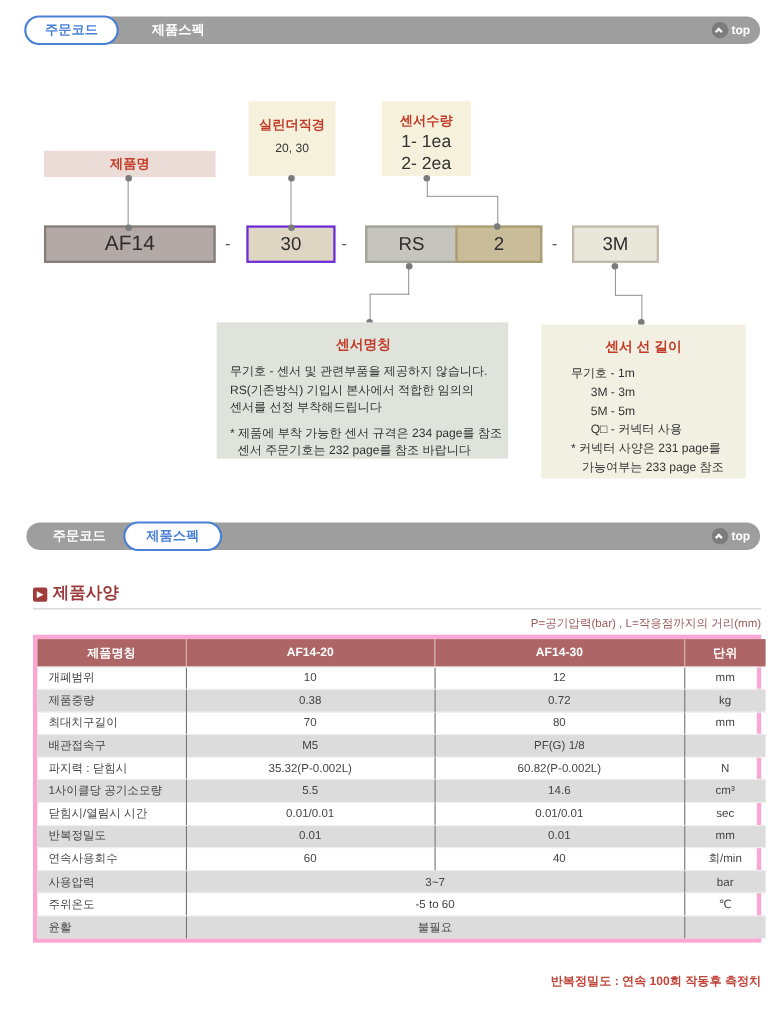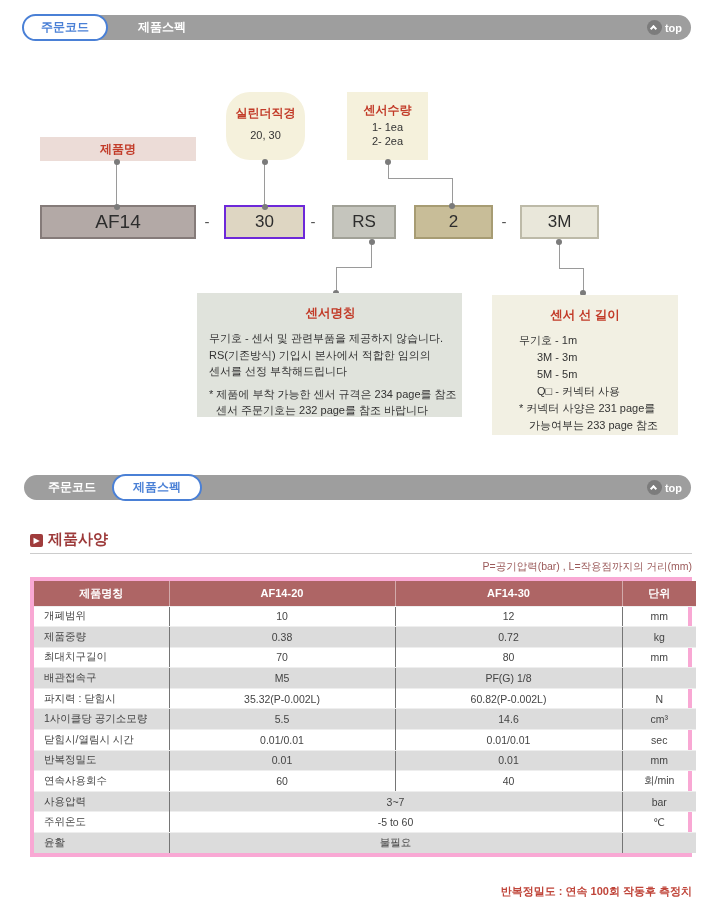--- a/index.html
+++ b/index.html
@@ -15,24 +15,24 @@
   .top-btn { position:absolute; right:9px; top:0; height:25px; display:flex; align-items:center; gap:3px; cursor:pointer; }
   .top-circle { width:15px; height:15px; border-radius:50%; background:#7c7c7c; position:relative; }
   .top-circle .chev { position:absolute; left:4px; top:6px; width:5px; height:5px; border-top:2px solid #fff; border-left:2px solid #fff; transform:rotate(45deg); }
   .top-btn .top-text { color:#fff; font-size:11px; font-weight:bold; }
 
   
   .note-box { position:absolute; text-align:center; }
   .note-title { color:#c23b28; font-size:12px; font-weight:bold; }
   .label-pink { position:absolute; left:40px; top:137px; width:156px; height:24px; background:#ecdcd7;
                 display:flex; align-items:center; justify-content:center; }
-  .box-cyl { left:226px; top:92px; width:79px; height:68px; background:#f5f1dc; padding-top:13px;border-radius:24px; }
+  .box-cyl { left:226px; top:92px; width:79px; height:68px; background:#f5f1dc; padding-top:13px; }
   .box-qty { left:347px; top:92px; width:81px; height:68px; background:#f5f1dc; padding-top:10px; }
   .note-box .small-val { color:#333; font-size:11px; margin-top:7px; }
-  .note-box .qty-line { color:#333; font-size:11px; margin-top:2px; }
+  .note-box .qty-line { color:#333; font-size:16px; margin-top:2px; }
 
   .code-box { position:absolute; top:205px; height:34px; display:flex; align-items:center; justify-content:center;
               font-size:17px; color:#2d2d2d; }
   .dash { position:absolute; top:212px; width:14px; height:20px; line-height:20px; text-align:center; color:#555; font-size:15px; }
 
   .big-note { position:absolute; font-size:11px; color:#333; }
   .big-note .note-title { display:block; text-align:center; margin-bottom:8px; font-size:12.5px; }
   .sensor-name-note { left:197px; top:293px; width:265px; height:124px; background:#e0e3dc; padding:12px 10px 0 12px; }
   .sensor-name-note .ln { white-space:nowrap; line-height:1.5; text-align:left; }
   .sensor-name-note .ln.gap { margin-top:6px; }
@@ -97,21 +97,21 @@
   <div class="note-box box-qty">
     <div class="note-title">센서수량</div>
     <div class="qty-line">1- 1ea</div>
     <div class="qty-line">2- 2ea</div>
   </div>
 
   <div class="code-box" style="left:40px; width:156px; background:#b3a9a6; border:2px solid #857b79; font-size:19px;">AF14</div>
   <div class="dash" style="left:200px;">-</div>
   <div class="code-box" style="left:224px; width:81px; background:#ded6c2; border:2px solid #6d28d9;">30</div>
   <div class="dash" style="left:306px;">-</div>
-  <div class="code-box" style="left:332px; width:64px; background:#c5c5bd; border:2px solid #a1a197;">RS</div>
+  <div class="code-box" style="left:332px; width:84px; background:#c5c5bd; border:2px solid #a1a197;">RS</div>
   <div class="code-box" style="left:414px; width:79px; background:#c8bd98; border:2px solid #a79c73;">2</div>
   <div class="dash" style="left:497px;">-</div>
   <div class="code-box" style="left:520px; width:79px; background:#e9e7da; border:2px solid #bdbaa8;">3M</div>
 
   <div class="vline" style="left:116px; top:161px; height:46px;"></div>
   <div class="vline" style="left:264px; top:161px; height:46px;"></div>
   <div class="vline" style="left:388px; top:161px; height:18px;"></div>
   <div class="hline" style="left:388px; top:178px; width:65px;"></div>
   <div class="vline" style="left:452px; top:178px; height:28px;"></div>
   <div class="vline" style="left:371px; top:242px; height:26px;"></div>

